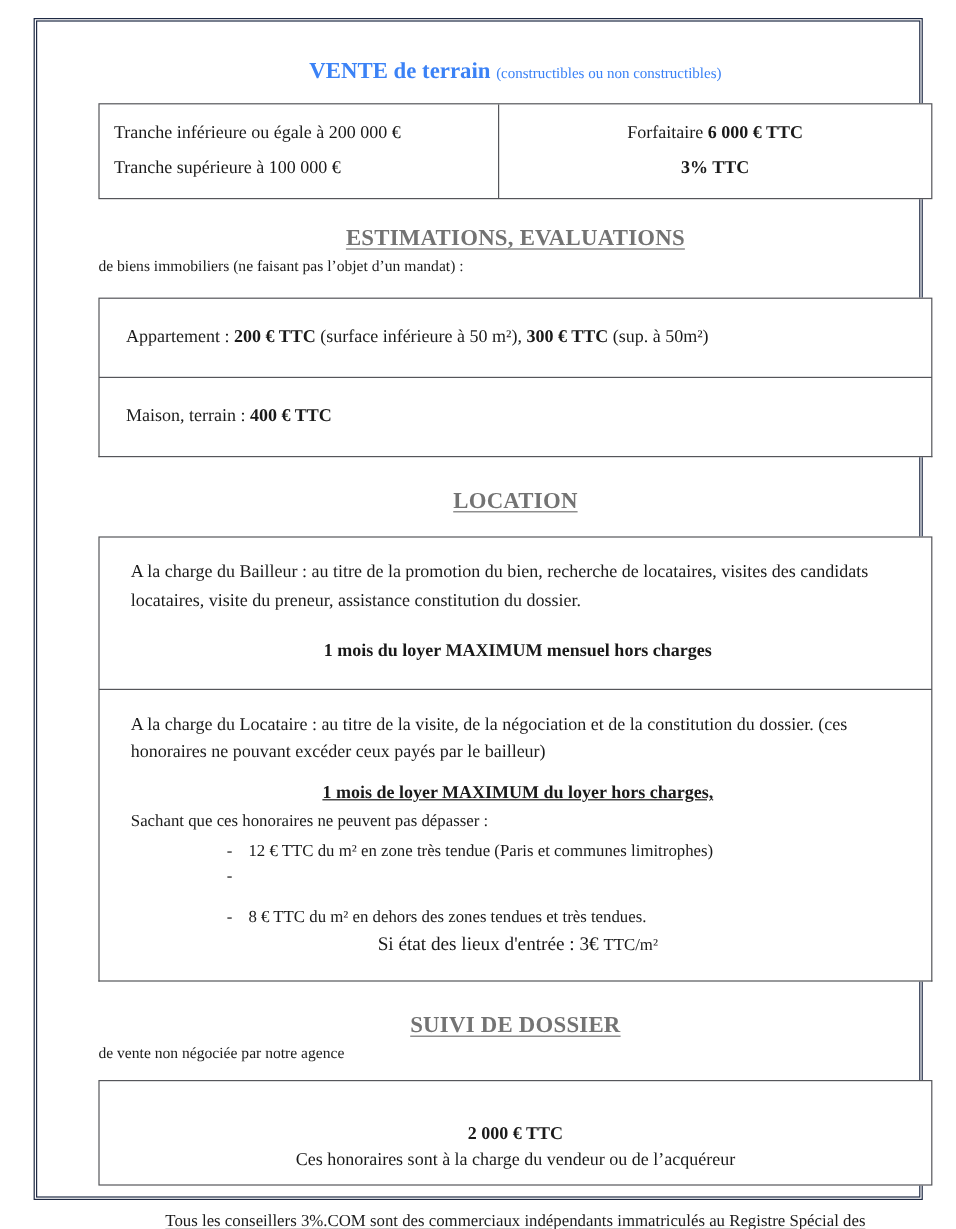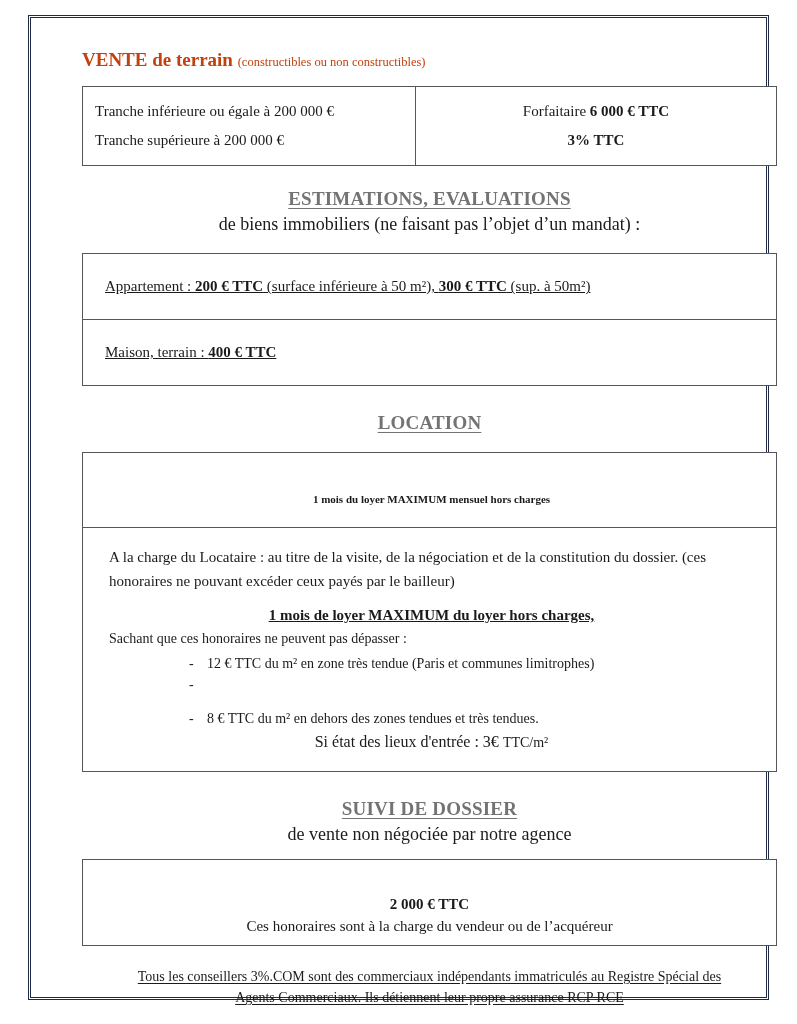--- a/index.html
+++ b/index.html
@@ -31,46 +31,46 @@
   .page-inner {
     position: absolute;
     left: 51px;
     top: 20px;
     width: 695px;
     box-sizing: border-box;
   }
 
   
   .doc-title {
+    text-align: center;
     font-size: 19px;
     line-height: 1.2;
     margin: 11px 0 0 0;
-    color: #c2410c;
+    color: #3b82f6;
   }
   .doc-title .t-main {
     font-weight: bold;
   }
   .doc-title .t-sub {
     font-weight: normal;
     font-size: 12.5px;
   }
 
   .section-heading {
     text-align: center;
     font-weight: bold;
     font-size: 19px;
     color: #737373;
     text-decoration: underline;
     text-underline-offset: 3px;
     margin: 0;
     letter-spacing: .2px;
   }
   .section-sub {
-    text-align: center;
-    font-size: 18px;
+    font-size: 13px;
     color: #1b1b1b;
     margin: 4px 0 0 0;
   }
 
   
   .box {
     box-sizing: border-box;
     border: 1px solid #55565a;
     background: #ffffff;
   }
@@ -101,37 +101,36 @@
   .sp-14 { height: 14px; }
   .sp-18 { height: 18px; }
   .sp-22 { height: 22px; }
   .sp-26 { height: 26px; }
 
   
   .est-cell {
     padding: 22px 22px;
     font-size: 15px;
     line-height: 1.4;
-    text-decoration: underline;
   }
 
   
   .loc-cell {
     padding: 18px 22px 16px 26px;
     font-size: 15px;
   }
   .loc-para {
     margin: 0;
     line-height: 1.55;
     text-align: left;
   }
   .loc-strong {
     text-align: center;
     font-weight: bold;
-    font-size: 11px;
+    font-size: 15px;
     margin: 22px 0 6px 0;
   }
   .loc-strong-2 {
     text-align: center;
     font-weight: bold;
     font-size: 15px;
     margin: 14px 0 4px 0;
     text-decoration: underline;
   }
   .loc-note {
@@ -199,21 +198,21 @@
       <span class="t-main">VENTE de terrain</span>
       <span class="t-sub">(constructibles ou non constructibles)</span>
     </h1>
 
     <div class="sp-14"></div>
 
     <div class="box">
       <div class="box-row">
         <div class="cell cell-left">
           <div>Tranche inférieure ou égale à 200 000 €</div>
-          <div>Tranche supérieure à 200 000 €</div>
+          <div>Tranche supérieure à 100 000 €</div>
         </div>
         <div class="cell cell-right">
           <div>
             <span>Forfaitaire </span><b>6 000 € TTC</b>
           </div>
           <div>
             <span></span><b>3% TTC</b>
           </div>
         </div>
       </div>
@@ -238,20 +237,21 @@
     </div>
 
     <div class="sp-26"></div>
 
     <h2 class="section-heading">LOCATION</h2>
 
     <div class="sp-18"></div>
 
     <div class="box">
       <div class="loc-cell">
+        <p class="loc-para">A la charge du Bailleur : au titre de la promotion du bien, recherche de locataires, visites des candidats locataires, visite du preneur, assistance constitution du dossier.</p>
         <p class="loc-strong">1 mois du loyer MAXIMUM mensuel hors charges</p>
       </div>
     </div>
 
     <div class="box">
       <div class="loc-cell">
         <p class="loc-para">A la charge du Locataire : au titre de la visite, de la négociation et de la constitution du dossier. (ces honoraires ne pouvant excéder ceux payés par le bailleur)</p>
         <p class="loc-strong-2">1 mois de loyer MAXIMUM du loyer hors charges,</p>
         <p class="loc-note">Sachant que ces honoraires ne peuvent pas dépasser :</p>
 

